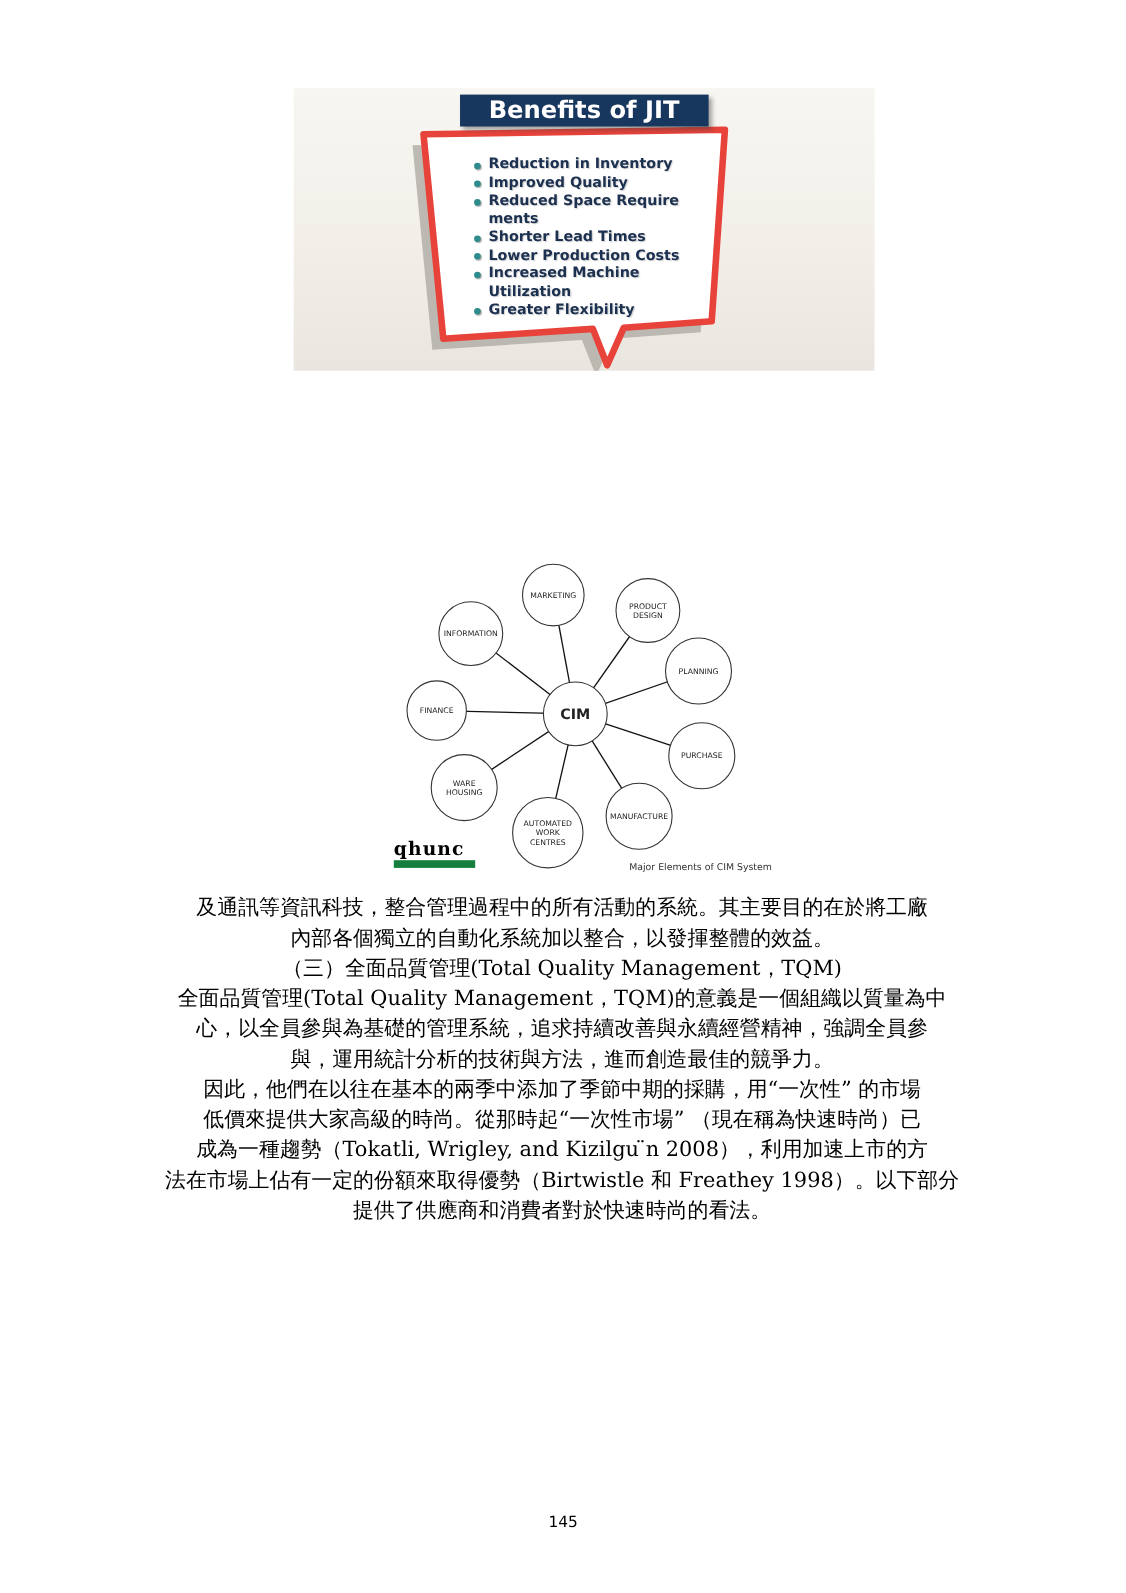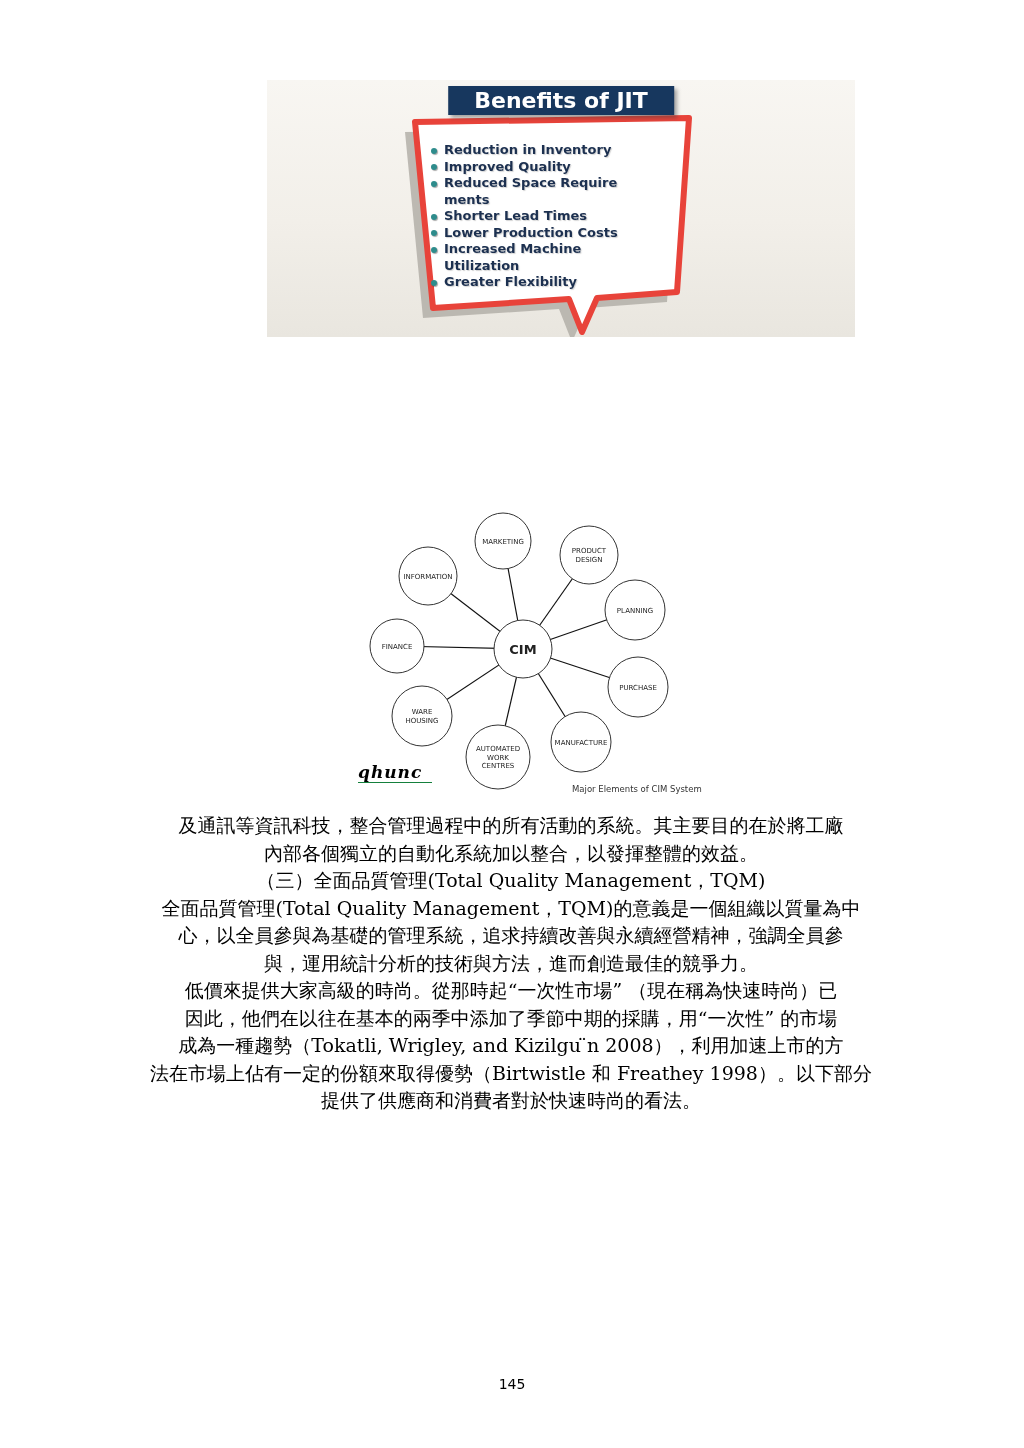--- a/index.html
+++ b/index.html
@@ -2,21 +2,21 @@
 <html><head>
 <meta charset="utf-8">
 <style>
   * { margin:0; padding:0; box-sizing:border-box; }
   html,body { background:#ffffff; }
   body { font-family:"DejaVu Serif","Liberation Serif",serif; color:#000; }
 
   .page { position:relative; width:1024px; height:1448px; background:#ffffff; overflow:hidden; margin:0 auto; }
 
   
-  .jit-figure { position:absolute; left:267px; top:80px; width:588px; height:257px;
+  .jit-figure { position:absolute; left:267px; top:80px; width:528px; height:257px;
                 background:linear-gradient(180deg,#f8f6f2 0%,#f2efe9 55%,#e9e6df 100%); }
   .jit-title { position:absolute; left:50%; transform:translateX(-50%); top:6px;
                background:#17375e; color:#ffffff; font-family:"DejaVu Sans","Liberation Sans",sans-serif;
                font-weight:bold; font-size:22px; padding:2px 26px; white-space:nowrap;
                box-shadow:3px 3px 4px rgba(60,60,60,0.45); }
   .bubble-svg { position:absolute; left:0; top:0; width:100%; height:100%; }
   .jit-list { position:absolute; left:163px; top:62px; width:228px; list-style:none; }
   .jit-list li { position:relative; padding-left:14px;
                  font-family:"DejaVu Sans","Liberation Sans",sans-serif;
                  font-size:13px; font-weight:bold; color:#1c3050; line-height:16.5px;
@@ -24,22 +24,22 @@
   .jit-list li::before { content:""; position:absolute; left:1px; top:5.5px; width:6px; height:6px;
                          border-radius:50%; background:#2e8c8c; box-shadow:1px 1px 1px rgba(0,0,0,0.35); }
 
   
   .cim-intro { position:absolute; left:150px; top:426px; font-size:19px; line-height:28.5px; }
   .cim-intro div { white-space:nowrap; }
 
   
   .cim-diagram { position:absolute; left:340px; top:508px; width:380px; height:300px; }
   #cim-svg { position:absolute; left:0; top:0; width:100%; height:100%; }
-  .cim-watermark { position:absolute; left:18px; top:254px; font-style:italic; font-weight:bold;
-                   font-size:17px; letter-spacing:1px; border-bottom:1px solid #15803d; padding-right:10px; }
+  .cim-watermark { position:absolute; left:18px; top:254px; font-weight:bold;
+                   font-size:17px; letter-spacing:1px; border-bottom:7px solid #15803d; padding-right:10px; }
   .cim-caption { position:absolute; left:232px; top:276px; font-size:8.5px; color:#333;
                  font-family:"DejaVu Sans","Liberation Sans",sans-serif; white-space:nowrap; }
 
   
   .body-text { position:absolute; left:150px; top:812px; font-size:19px; line-height:27.5px; }
   .body-text div { white-space:nowrap;text-align:center; }
 
   
   .page-number { position:absolute; left:0; right:0; top:1376px; text-align:center;
                  font-size:14px; font-family:"DejaVu Sans","Liberation Sans",sans-serif; }
@@ -127,22 +127,22 @@
     <div class="cim-caption">Major Elements of CIM System</div>
   </div>
 
   <div class="body-text">
       <div>及通訊等資訊科技，整合管理過程中的所有活動的系統。其主要目的在於將工廠</div>
       <div>內部各個獨立的自動化系統加以整合，以發揮整體的效益。</div>
       <div>（三）全面品質管理(Total Quality Management，TQM)</div>
       <div>全面品質管理(Total Quality Management，TQM)的意義是一個組織以質量為中</div>
       <div>心，以全員參與為基礎的管理系統，追求持續改善與永續經營精神，強調全員參</div>
       <div>與，運用統計分析的技術與方法，進而創造最佳的競爭力。</div>
+      <div>因此，他們在以往在基本的兩季中添加了季節中期的採購，用“一次性” 的市場</div>
       <div>低價來提供大家高級的時尚。從那時起“一次性市場” （現在稱為快速時尚）已</div>
-      <div>因此，他們在以往在基本的兩季中添加了季節中期的採購，用“一次性” 的市場</div>
       <div>成為一種趨勢（Tokatli, Wrigley, and Kizilgu ̈n 2008），利用加速上市的方</div>
       <div>法在市場上佔有一定的份額來取得優勢（Birtwistle 和 Freathey 1998）。以下部分</div>
       <div>提供了供應商和消費者對於快速時尚的看法。</div>
     </div>
 
   <div class="page-number">145</div>
 
 </div>
 
 </body></html>

